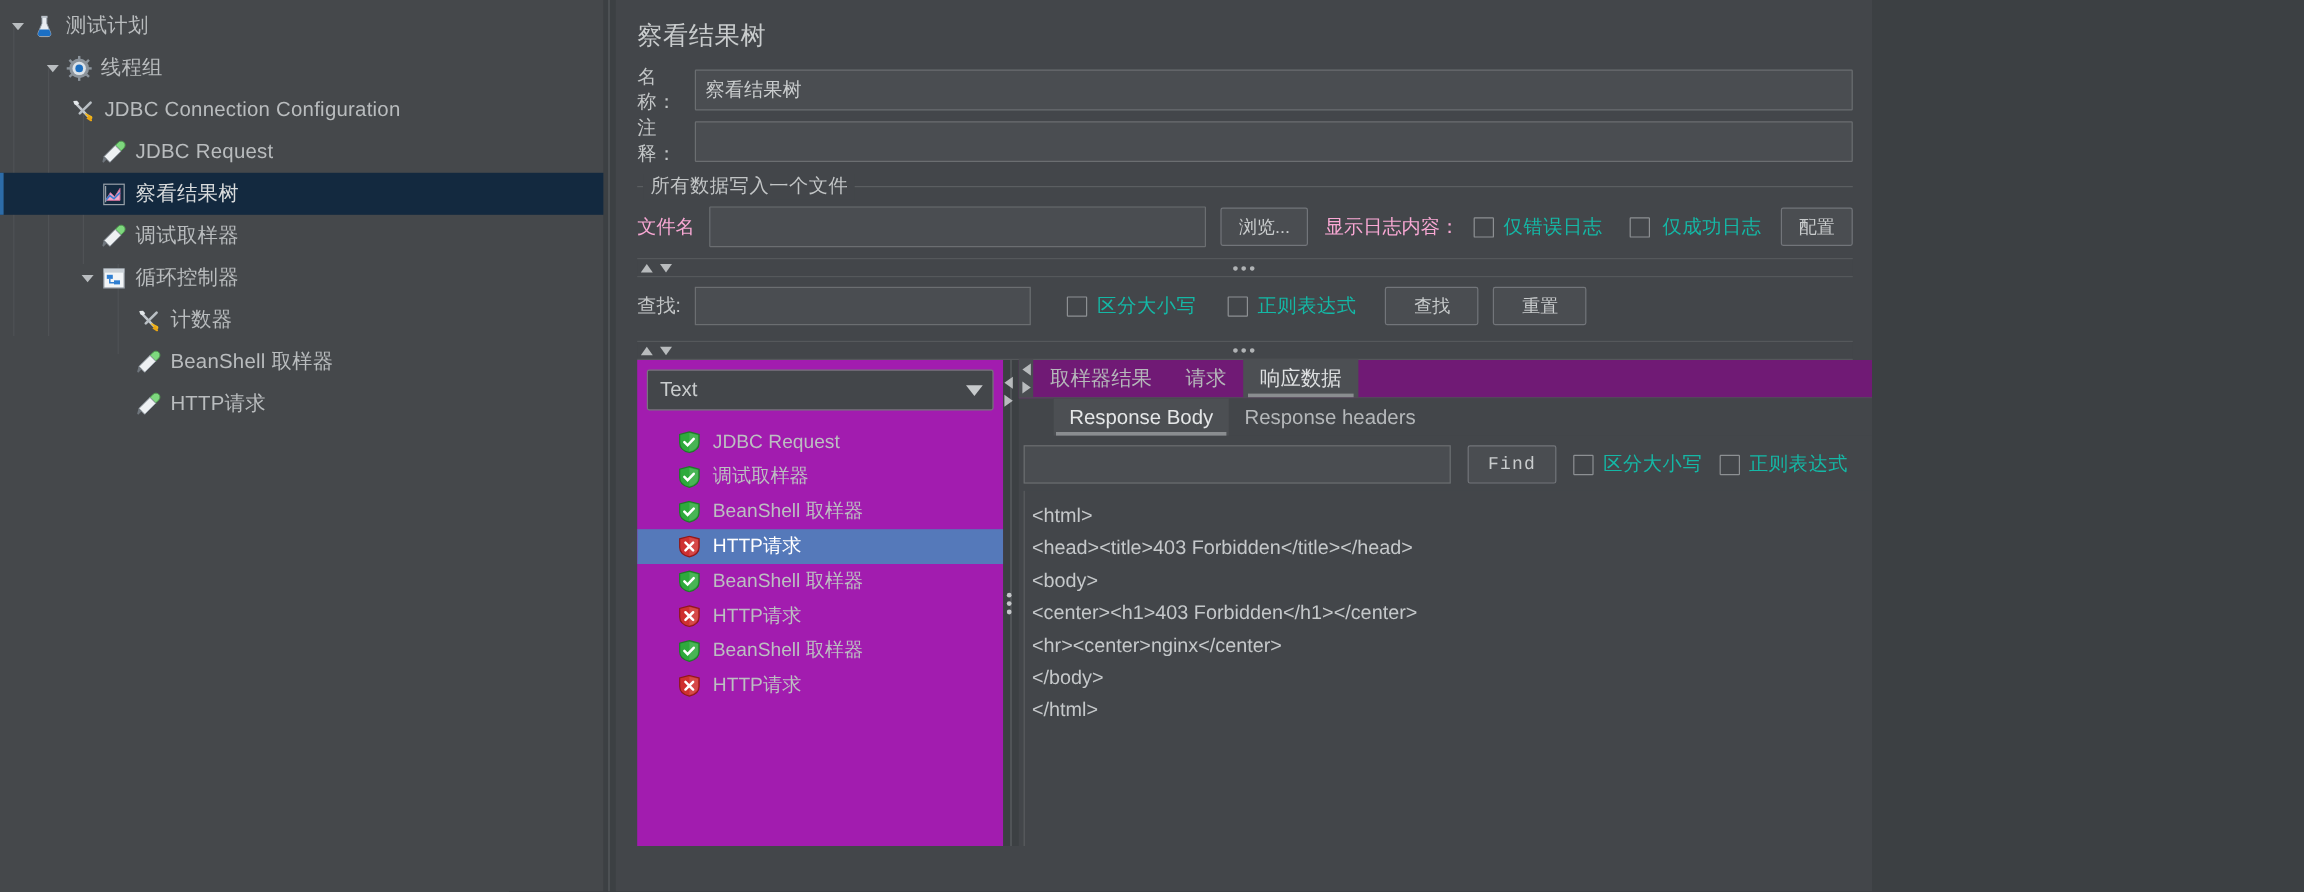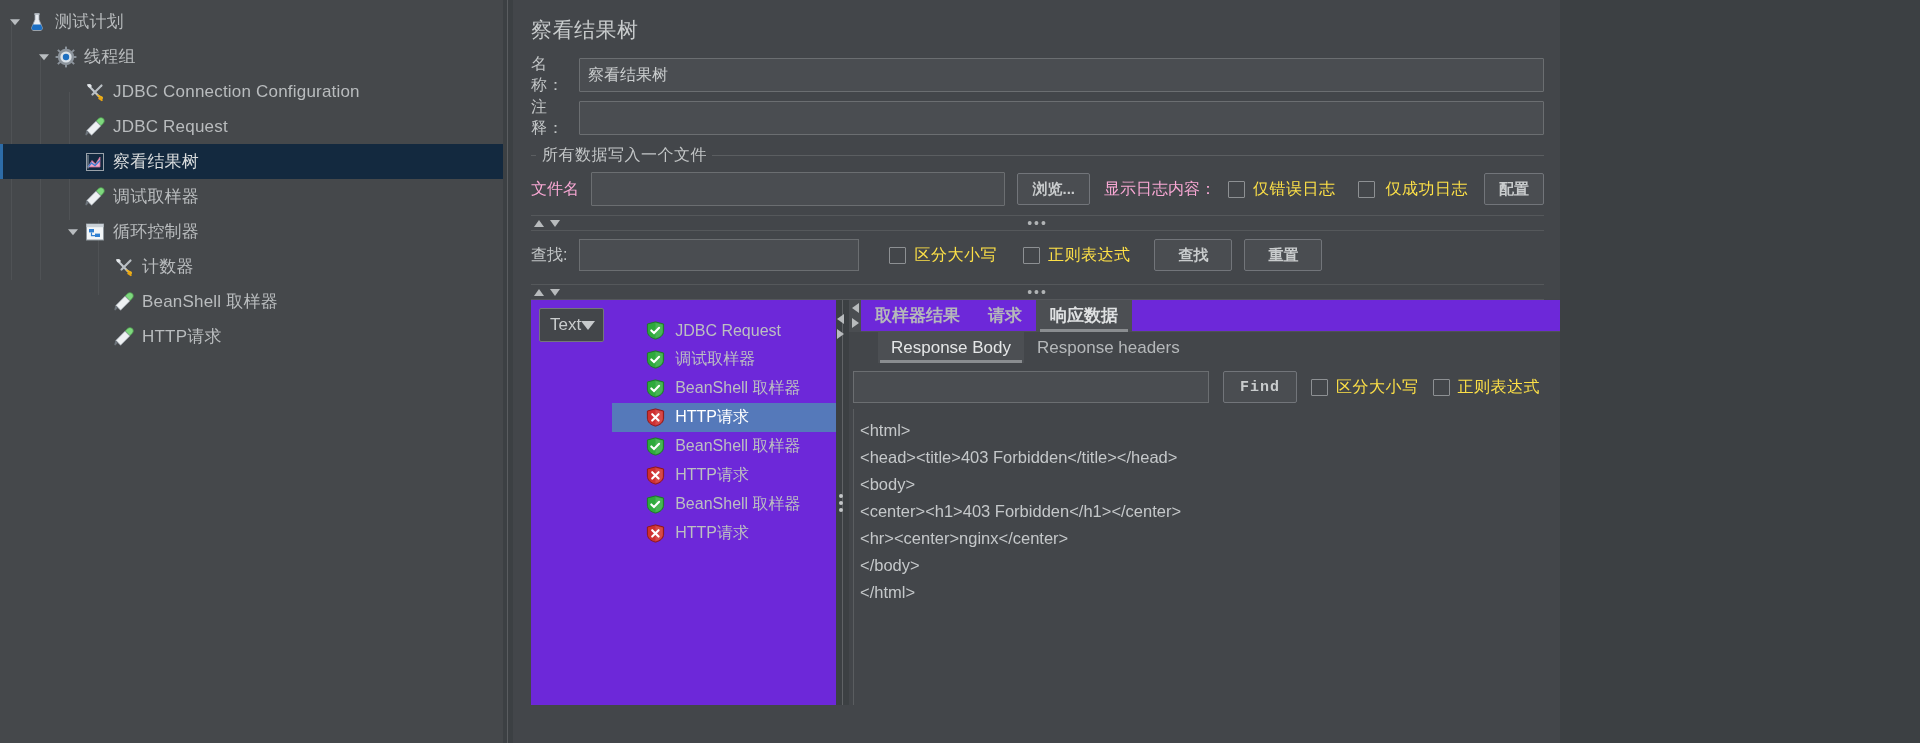--- a/index.html
+++ b/index.html
@@ -145,33 +145,32 @@
     background: #4a4d51;
     border: 1px solid #72757a;
     color: #c9cccd;
     font-size: 15px;
     height: 32px;
     padding: 0 14px;
     cursor: pointer;
     font-family: "Liberation Sans", sans-serif;
     border-radius: 2px;
     white-space: nowrap;
-    font-weight: bold;
   }
   .btn.mono { font-family: "Liberation Mono", monospace; letter-spacing: 1px;}
   .cbx-wrap { display: inline-flex; align-items: center; gap: 8px; white-space: nowrap;}
   .cbx {
     width: 17px; height: 17px;
     border: 1px solid #8d9093;
     background: #43464a;
     display: inline-block;
     flex: 0 0 17px;
     border-radius: 1px;
   }
-  .cbx-label { color: #fde047; font-size: 16px; letter-spacing: .5px;}
+  .cbx-label { color: #14b8a6; font-size: 16px; letter-spacing: .5px;}
 
   
   .hsplit {
     height: 16px;
     margin: 5px 16px 0 10px;
     background: #43464a;
     border-top: 1px solid #55585b;
     border-bottom: 1px solid #55585b;
     display: flex;
     align-items: center;
@@ -207,23 +206,23 @@
   
   #bottom-area {
     display: flex;
     margin: 0 0 0 10px;
     height: 405px;
     position: relative;
   }
   #results-col {
     width: 305px;
     flex: 0 0 305px;
-    background: #6d28d9;
-    display: flex;
-    flex-direction: row;
+    background: #a21caf;
+    display: flex;
+    flex-direction: column;
     padding: 8px 0 0 0;
   }
   .combo {
     margin: 0 8px 4px 8px;
     height: 34px;
     background: #43464a;
     border: 1px solid #74777a;
     display: flex;
     align-items: center;
     justify-content: space-between;
@@ -267,25 +266,24 @@
   
   #detail-col {
     flex: 1 1 auto;
     background: #43464a;
     display: flex;
     flex-direction: column;
     position: relative;
   }
   .tabstrip {
     display: flex;
-    align-items: center;
+    align-items: flex-end;
     height: 32px;
-    background: #6d28d9;
+    background: #701a75;
     border-bottom: 1px solid #4f5255;
-    font-weight: bold;
   }
   .tab {
     height: 32px;
     padding: 0 14px;
     display: flex; align-items: center;
     color: #b5b8ba;
     font-size: 17px;
     cursor: pointer;
     position: relative;
   }
@@ -389,21 +387,21 @@
                 <rect x="18" y="10" width="3.4" height="2"></rect>
                 <rect x="3" y="3.4" width="2" height="3.2" transform="rotate(-45 4 5)"></rect>
                 <rect x="17" y="15.4" width="2" height="3.2" transform="rotate(-45 18 17)"></rect>
                 <rect x="17" y="3.4" width="2" height="3.2" transform="rotate(45 18 5)"></rect>
                 <rect x="3" y="15.4" width="2" height="3.2" transform="rotate(45 4 17)"></rect>
               </g>
             </svg>
           </span>
           <span class="tree-label">线程组</span>
         </div>
-        <div class="tree-row" style="padding-left: 62px;">
+        <div class="tree-row" style="padding-left: 36px;">
           <span class="tw"></span>
           <span class="ticon">
             <svg width="22" height="22" viewBox="0 0 22 22">
               <g stroke="#c3c8cd" stroke-width="2.1" stroke-linecap="round">
                 <line x1="4.5" y1="4.5" x2="15" y2="15.5"></line>
               </g>
               <path d="M3 3.2 6.2 3 8 5l-1.6 1.8L4.2 6z" fill="#e3e7ea"></path>
               <g stroke="#b9bfc4" stroke-width="2.2" stroke-linecap="round">
                 <line x1="17.5" y1="4.5" x2="8.5" y2="13.5"></line>
               </g>

